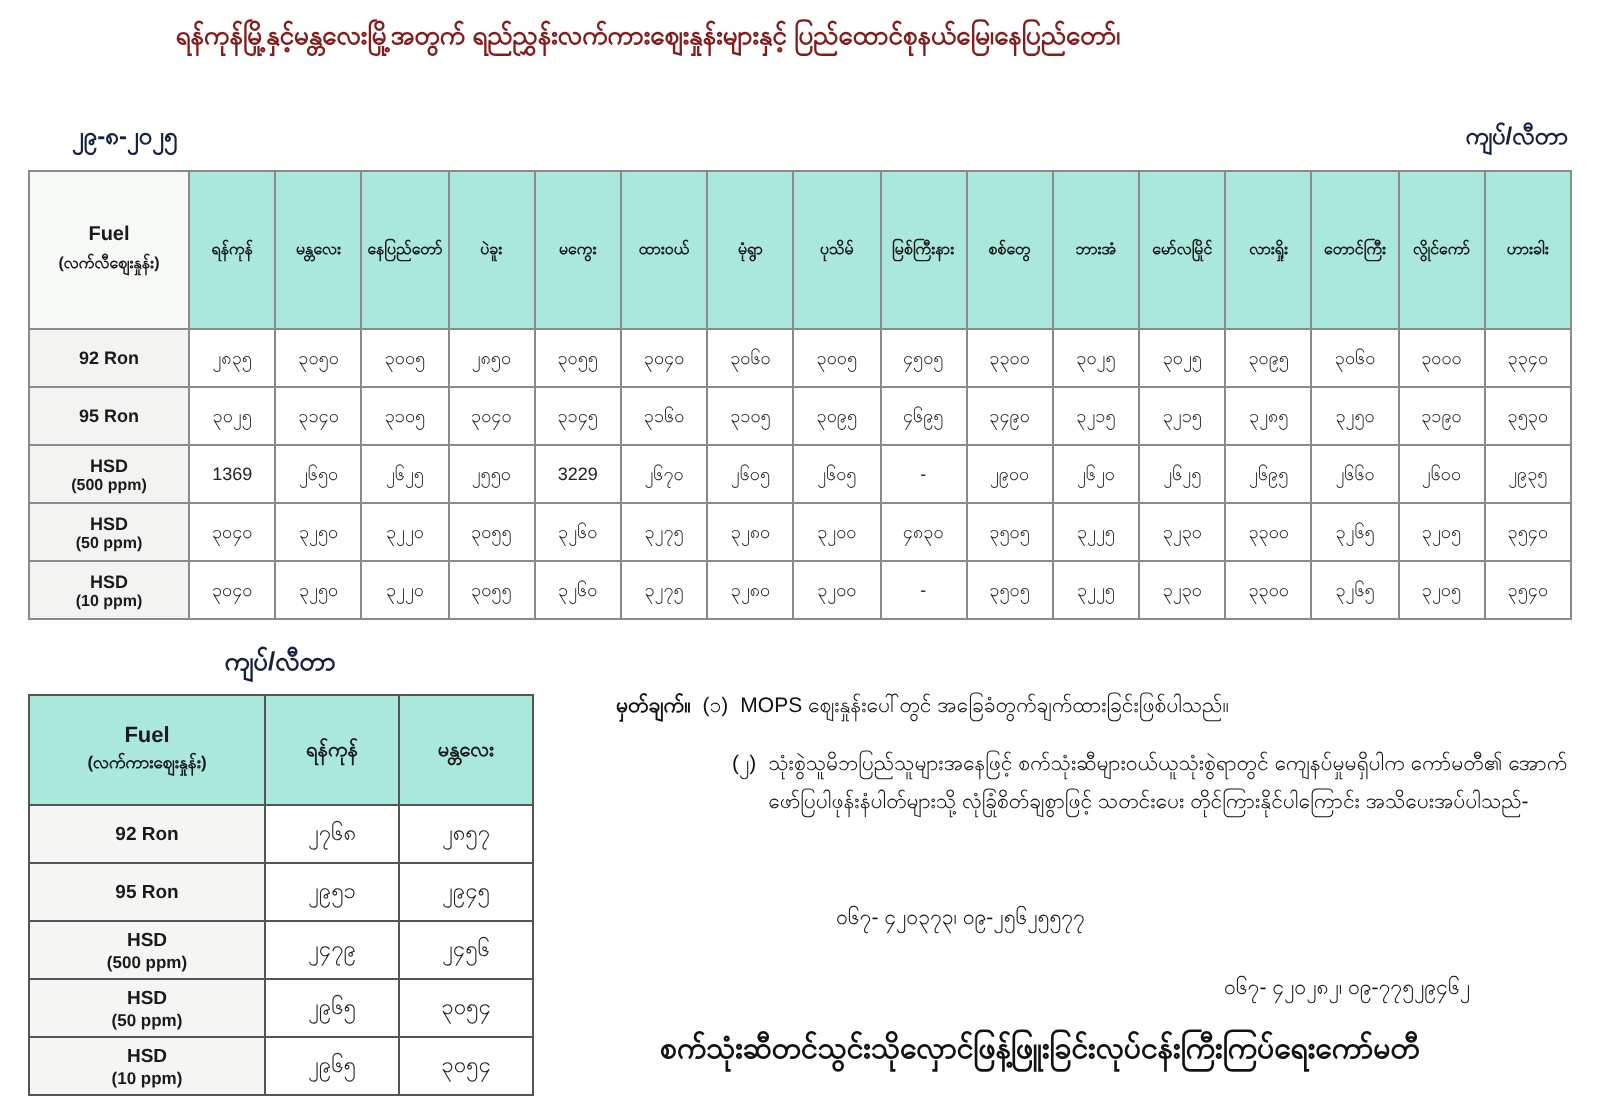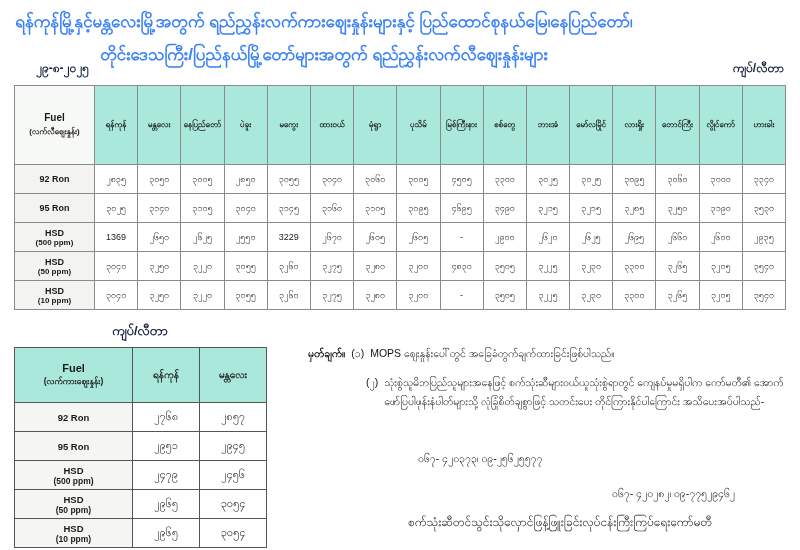--- a/index.html
+++ b/index.html
@@ -1,19 +1,19 @@
 <!DOCTYPE html>
 <html><head>
 <meta charset="utf-8">
 <style>
   html,body{margin:0;padding:0;background:#e8e8e8;}
   .page{position:relative;width:800px;height:550px;background:#ffffff;overflow:hidden;
         font-family:"Liberation Sans","DejaVu Sans",sans-serif;color:#1a1a1a;}
   .title{position:absolute;top:5px;left:0;width:648px;text-align:center;
-         font-size:17px;font-weight:bold;color:#3b82f6;line-height:1.95;}
+         font-size:13px;font-weight:bold;color:#7f1d1d;line-height:1.95;}
   .meta-date{position:absolute;top:60px;left:36px;font-size:12px;font-weight:bold;color:#16213e;}
   .meta-unit{position:absolute;top:60px;right:16px;font-size:12px;font-weight:bold;color:#16213e;}
 
   table{border-collapse:collapse;table-layout:fixed;}
   .retail{position:absolute;left:14px;top:85px;width:772px;}
   .retail th,.retail td{border:1px solid #8a8a8a;padding:0;text-align:center;vertical-align:middle;}
   .retail thead th{background:#a9e8db;height:78px;font-size:8px;font-weight:bold;color:#1a1a1a;}
   .retail thead th.fuelhead{background:#f7f9f6;}
   .retail .fuelhead .f1{font-size:10px;font-weight:bold;display:block;}
   .retail .fuelhead .f2{font-size:8px;font-weight:bold;display:block;margin-top:3px;}
@@ -32,31 +32,30 @@
   .wholesale tbody th{background:#f5f6f3;font-size:9.5px;font-weight:bold;height:26px;}
   .wholesale tbody th .sub{display:block;font-size:8.5px;font-weight:bold;}
   .wholesale tbody td{background:#ffffff;font-size:11px;color:#222;margin-left:19px;}
 
   .notes{position:absolute;left:308px;top:344px;width:482px;font-size:10.5px;line-height:1.8;color:#111;}
   .note-row{display:flex;margin-bottom:10px;}
   .note-label{font-weight:bold;white-space:nowrap;margin-right:6px;}
   .note-marker{white-space:nowrap;margin-right:6px;}
   .phone1{position:absolute;left:418px;top:452px;font-size:10.5px;color:#111;}
   .phone2{position:absolute;left:612px;top:487px;font-size:10.5px;color:#111;}
-  .footer{position:absolute;left:330px;top:514px;width:460px;text-align:center;
-          font-size:12px;font-weight:normal;color:#111;}
+  .footer{position:absolute;left:330px;top:514px;width:460px;
+          font-size:15px;font-weight:bold;color:#111;}
 </style>
 </head>
 <body>
 
 <div class="page">
 
   <div class="title">
     <span>ရန်ကုန်မြို့နှင့်မန္တလေးမြို့အတွက် ရည်ညွှန်းလက်ကားဈေးနှုန်းများနှင့် ပြည်ထောင်စုနယ်မြေ၊နေပြည်တော်၊</span><br>
-    <span>တိုင်းဒေသကြီး/ပြည်နယ်မြို့တော်များအတွက် ရည်ညွှန်းလက်လီဈေးနှုန်းများ</span>
   </div>
 
   <div class="meta-date">၂၉-၈-၂၀၂၅</div>
   <div class="meta-unit">ကျပ်/လီတာ</div>
 
   <table class="retail">
     <colgroup id="retail-cols">
         <col style="width: 80px;">
         <col>
         <col>

